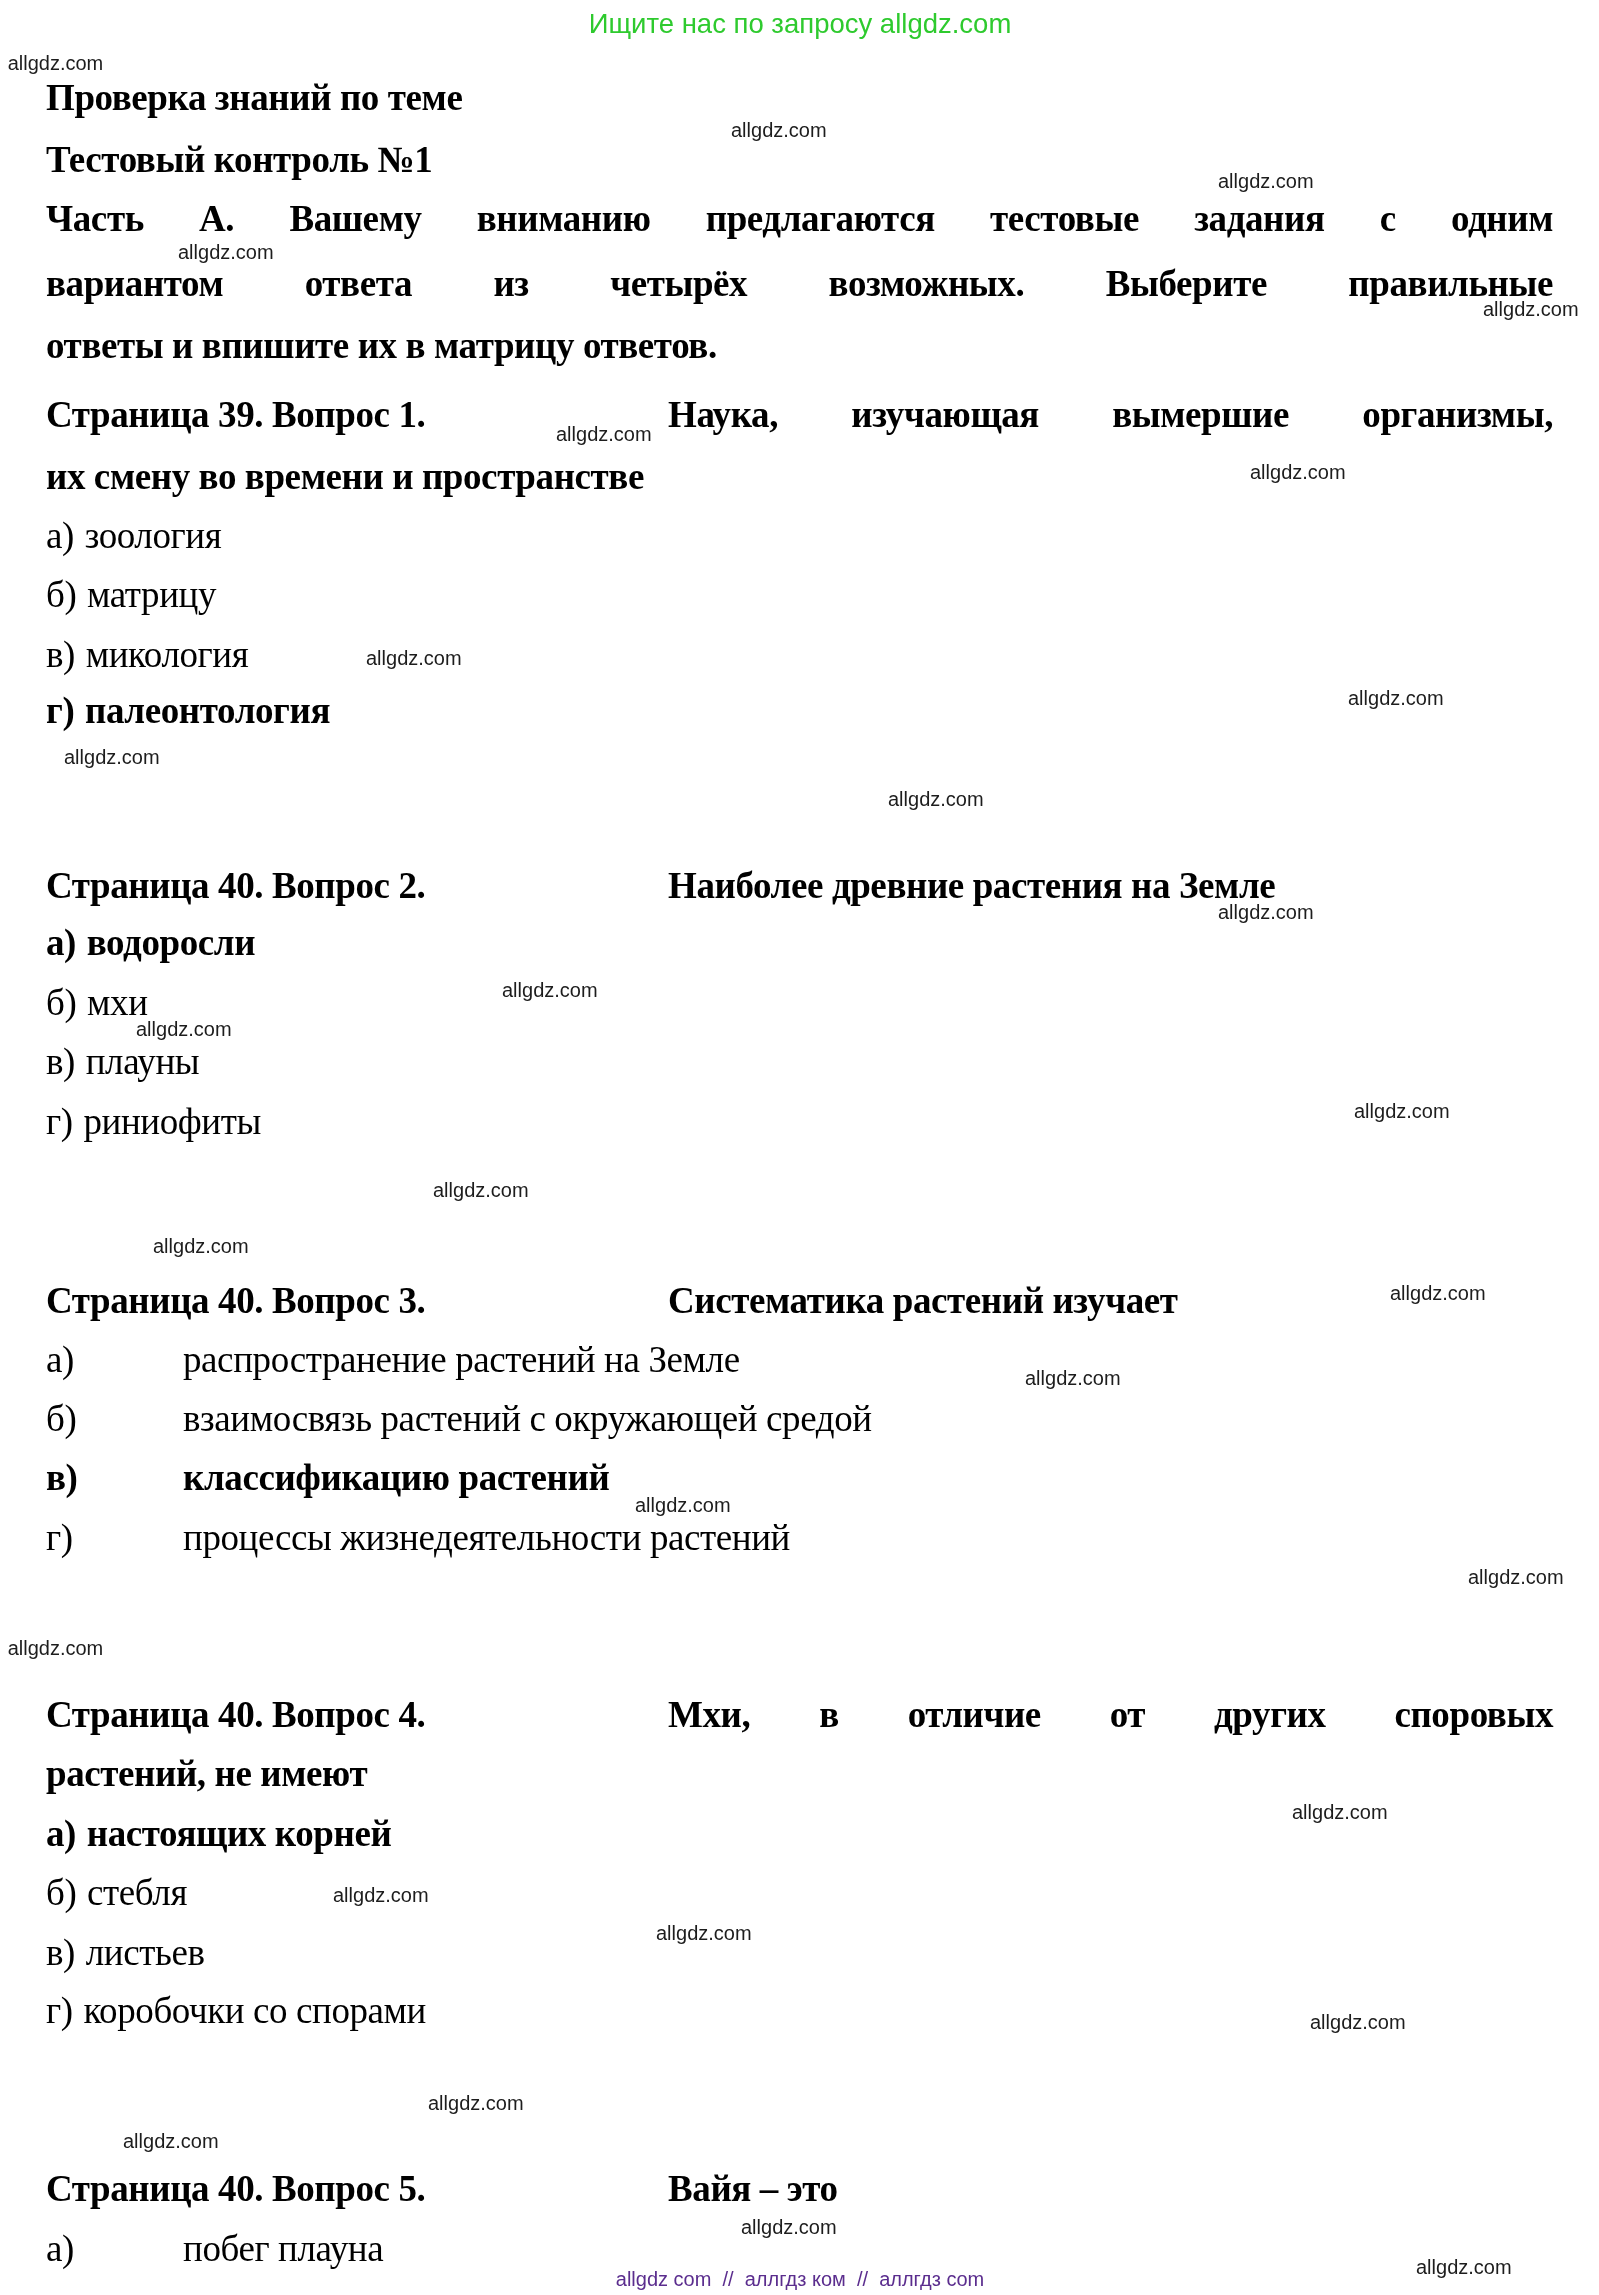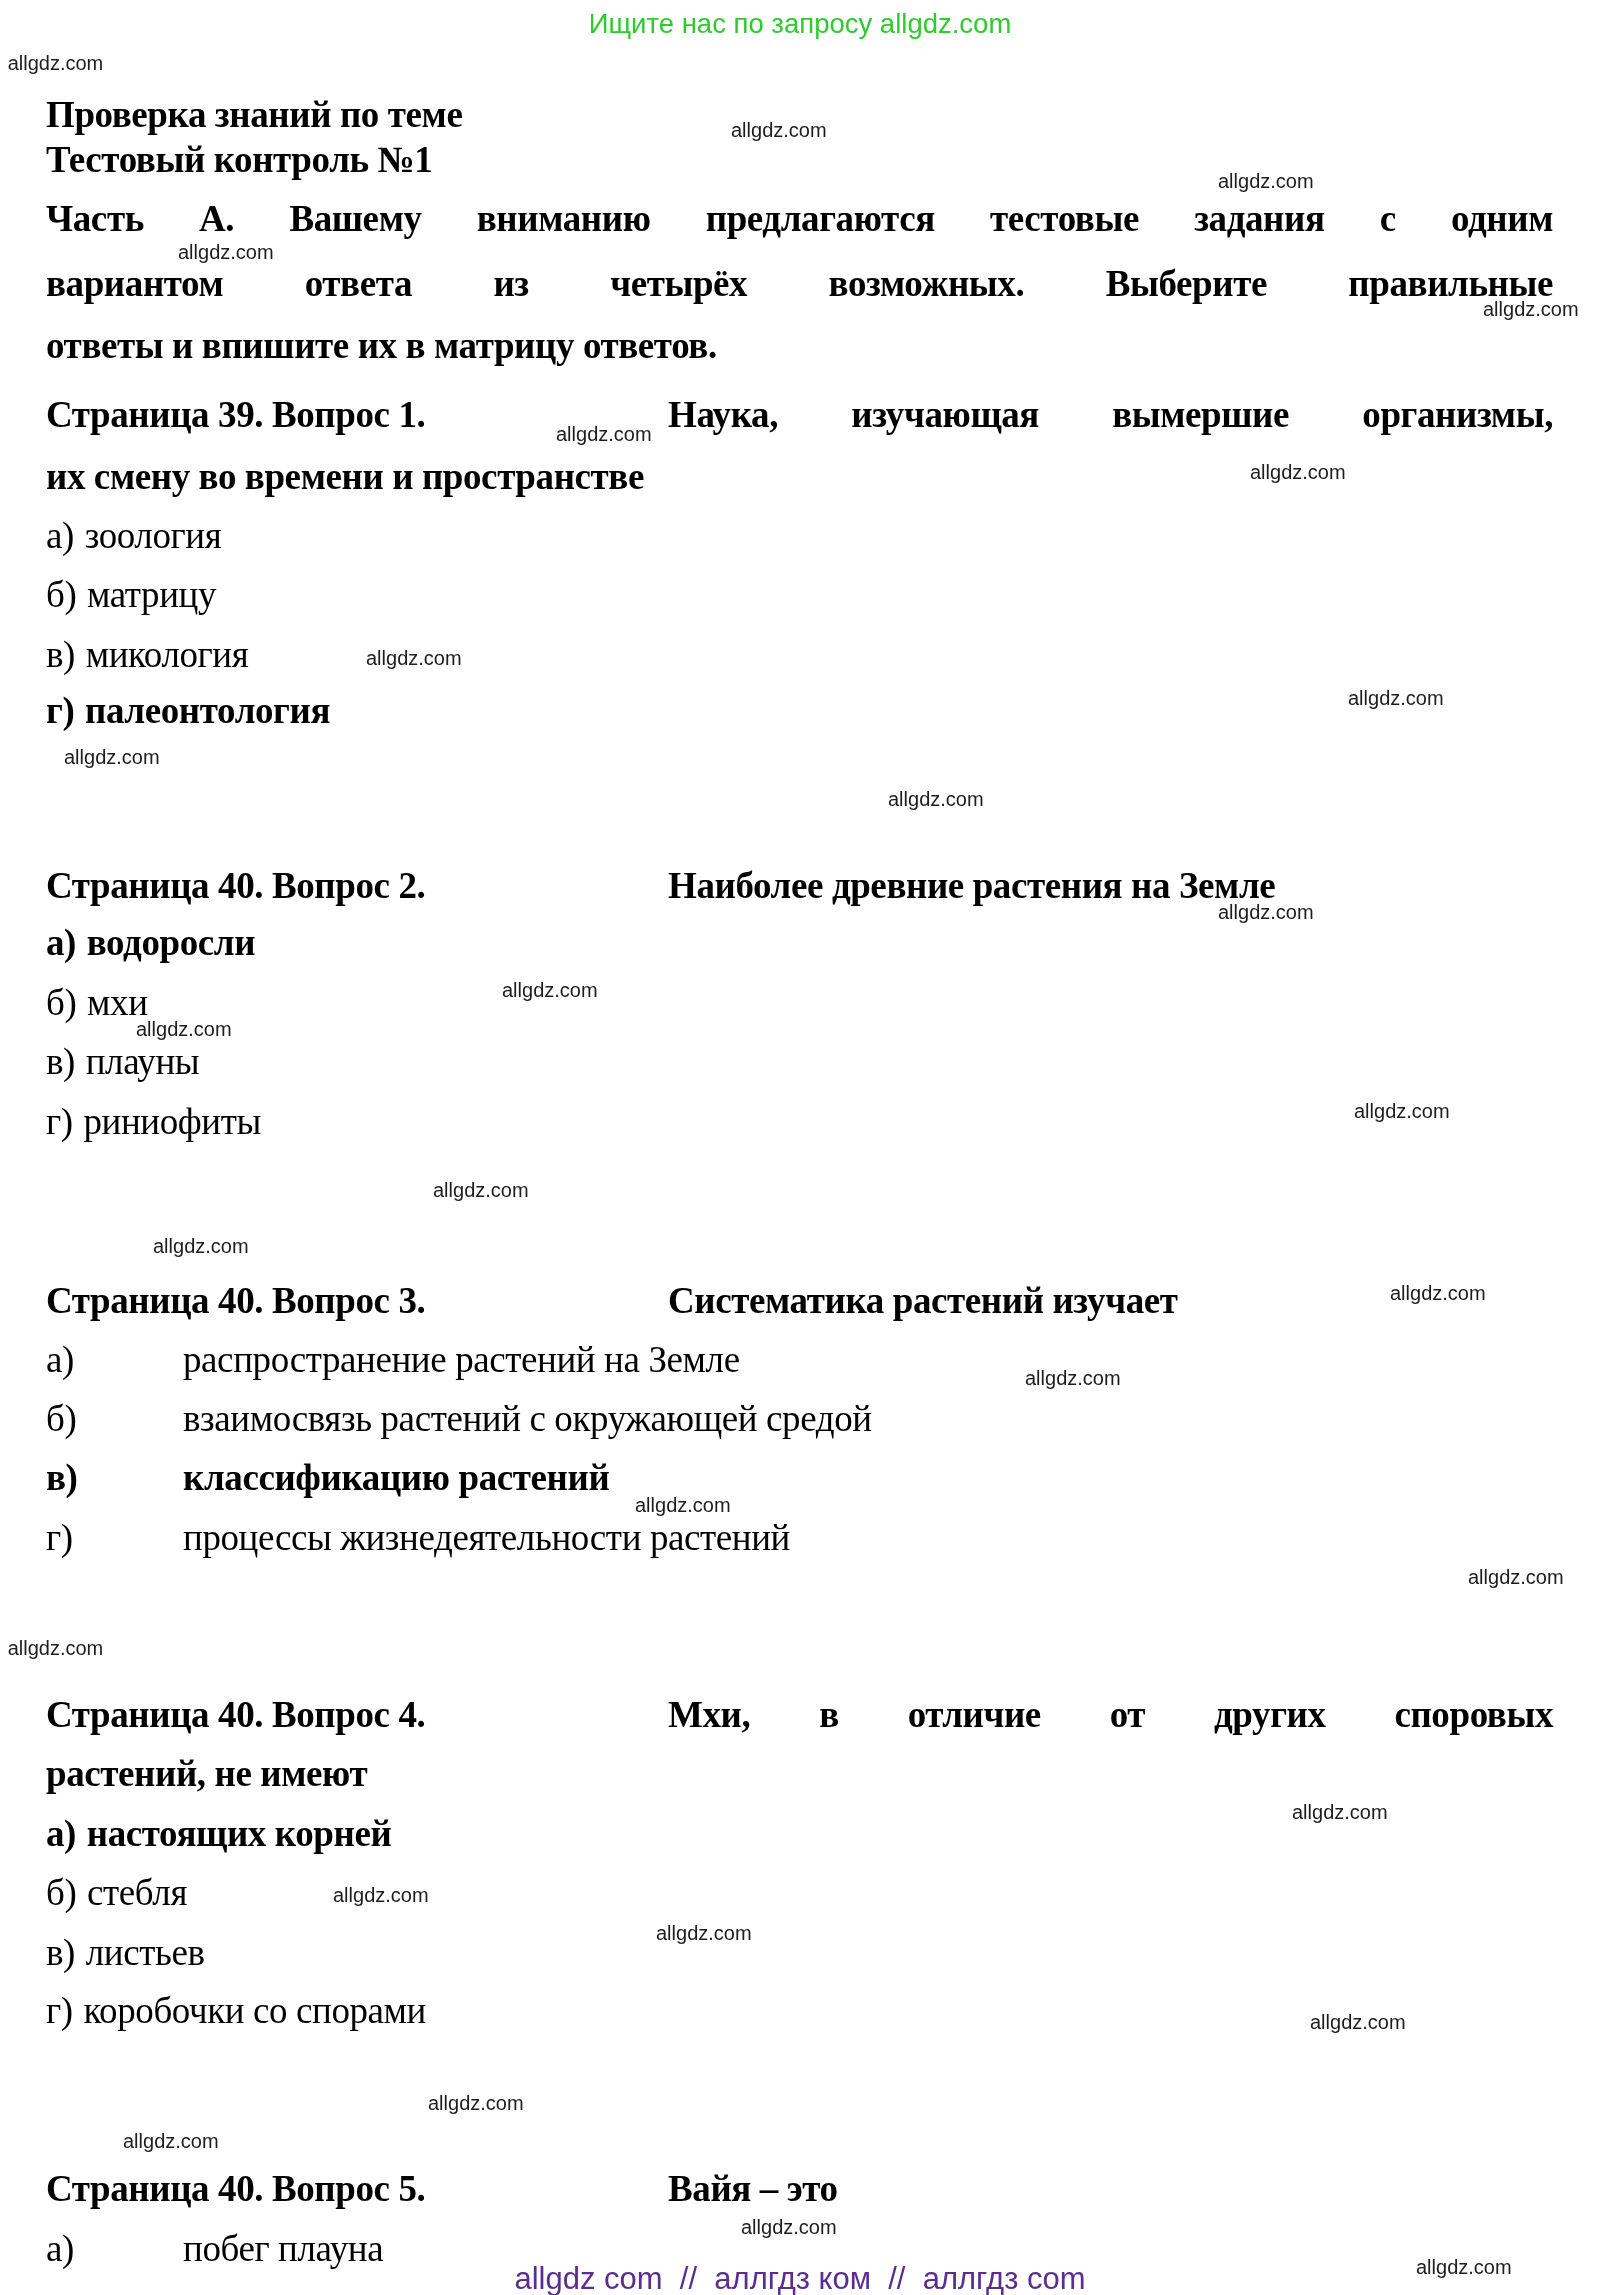--- a/index.html
+++ b/index.html
@@ -1,21 +1,21 @@
 <!DOCTYPE html>
 <html style="font-size:12.2px"><head>
 <meta charset="utf-8">
 <style>
   html,body{margin:0;padding:0;background:#fff;}
   .page{position:relative;width:1600px;height:2295px;background:#ffffff;overflow:hidden;
         font-family:"Liberation Serif","DejaVu Serif",serif;color:#000;}
   .promo{position:absolute;top:7.7px;left:0;width:100%;text-align:center;
          font-family:"Liberation Sans",sans-serif;font-size:27.5px;line-height:31px;color:#2eca2e;}
   .footer{position:absolute;top:2263px;left:0;width:100%;text-align:center;white-space:pre;
-          font-family:"Liberation Sans",sans-serif;font-size:31px;line-height:32px;color:#5b2d8e;}
+          font-family:"Liberation Sans",sans-serif;font-size:20px;line-height:32px;color:#5b2d8e;}
   .wm{position:absolute;font-family:"Liberation Sans",sans-serif;font-size:20px;line-height:23px;
       color:#1d1d1d;white-space:nowrap;}
   .ln{position:absolute;left:46px;right:47px;font-size:37px;line-height:44px;
       white-space:nowrap;letter-spacing:-0.4px;}
   .b{font-weight:bold;}
   .just{white-space:normal;text-align:justify;text-align-last:justify;}
   .qtext{position:absolute;left:582px;right:0;top:0;margin-left:40px;}
   .opt-gap{display:inline-block;width:10.7px;}
   .tab-text{position:absolute;left:125px;top:0;margin-left:12px;}
 </style>
@@ -52,21 +52,21 @@
       <span class="wm" style="left: 1292px; top: 1801px;">allgdz.com</span>
       <span class="wm" style="left: 333px; top: 1884px;">allgdz.com</span>
       <span class="wm" style="left: 656px; top: 1922px;">allgdz.com</span>
       <span class="wm" style="left: 1310px; top: 2011px;">allgdz.com</span>
       <span class="wm" style="left: 428px; top: 2092px;">allgdz.com</span>
       <span class="wm" style="left: 123px; top: 2130px;">allgdz.com</span>
       <span class="wm" style="left: 741px; top: 2216px;">allgdz.com</span>
       <span class="wm" style="left: 1416px; top: 2256px;">allgdz.com</span>
     </div>
 
-  <div class="ln b" style="top:93px">Проверка знаний по теме</div>
+  <div class="ln b" style="top:76px">Проверка знаний по теме</div>
   <div class="ln b" style="top:138px">Тестовый контроль №1</div>
 
   <div class="ln b just" style="top:197px">Часть А. Вашему вниманию предлагаются тестовые задания с одним</div>
   <div class="ln b just" style="top:262px">вариантом ответа из четырёх возможных. Выберите правильные</div>
   <div class="ln b" style="top:324px">ответы и впишите их в матрицу ответов.</div>
 
   <div class="ln b" style="top:393px">
     <span>Страница 39. Вопрос 1.</span>
     <span class="qtext just">Наука, изучающая вымершие организмы,</span>
   </div>

